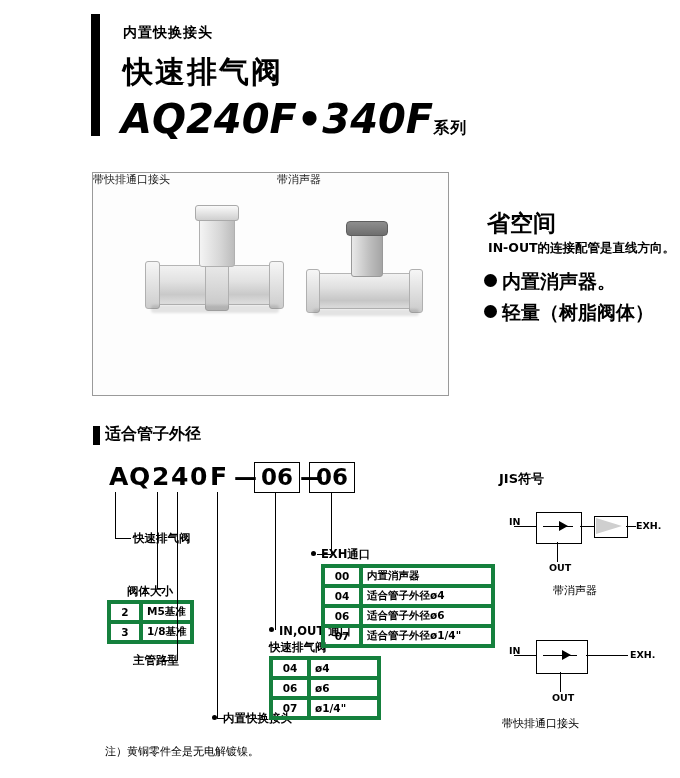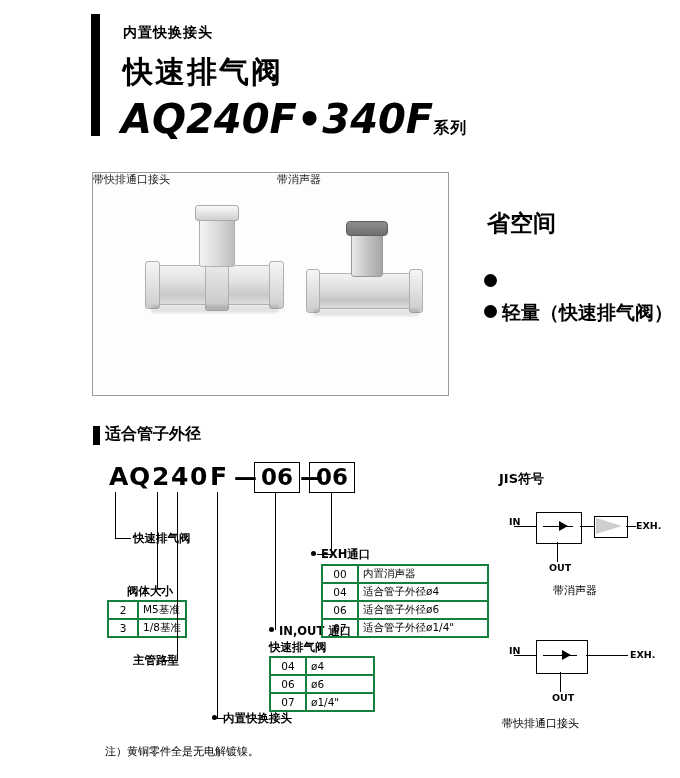--- a/index.html
+++ b/index.html
@@ -191,24 +191,25 @@
     white-space: nowrap;
   }
 
   
   table.t {
     position: absolute;
     border-collapse: collapse;
     font-size: 10.5px;
   }
   table.t td {
-    border: 2px solid #15803d;
+    border: 4px solid #15803d;
     padding: 1px 4px;
     height: 14px;
     white-space: nowrap;
+    font-weight: bold;
   }
   td.k { text-align: center; width: 20px; }
   td.v { text-align: left; }
   .dot {
     position: absolute;
     width: 5px; height: 5px;
     background: #000;
     border-radius: 50%;
   }
 
@@ -287,26 +288,27 @@
                   background:linear-gradient(180deg,#8e8e8e,#6e6e6e);border:1px solid #5e5e5e;"></div>
       <div class="tube" style="left:220px; top:136px; width:106px; height:7px;
                   background:rgba(0,0,0,0.10); filter:blur(1px);"></div>
     </div>
   </div>
 
   <div class="caption cap-left">带快排通口接头</div>
   <div class="caption cap-right">带消声器</div>
 
   <div class="feat-title">省空间</div>
+  <div class="feat-sub">IN-OUT的连接配管是直线方向。</div>
   <div class="feat-list">
     <div class="feat-item">
-      <span class="bullet"></span>
+      <span class="bullet"></span><span>内置消声器。</span>
     </div>
     <div class="feat-item">
-      <span class="bullet"></span><span>轻量（快速排气阀）</span>
+      <span class="bullet"></span><span>轻量（树脂阀体）</span>
     </div>
   </div>
 
   <div class="sec-title-wrap">
     <div class="sec-bar"></div>
     <div class="sec-title">适合管子外径</div>
   </div>
 
   <div>
     <span class="code-char" style="left:62px;  top:462px;">A</span>

